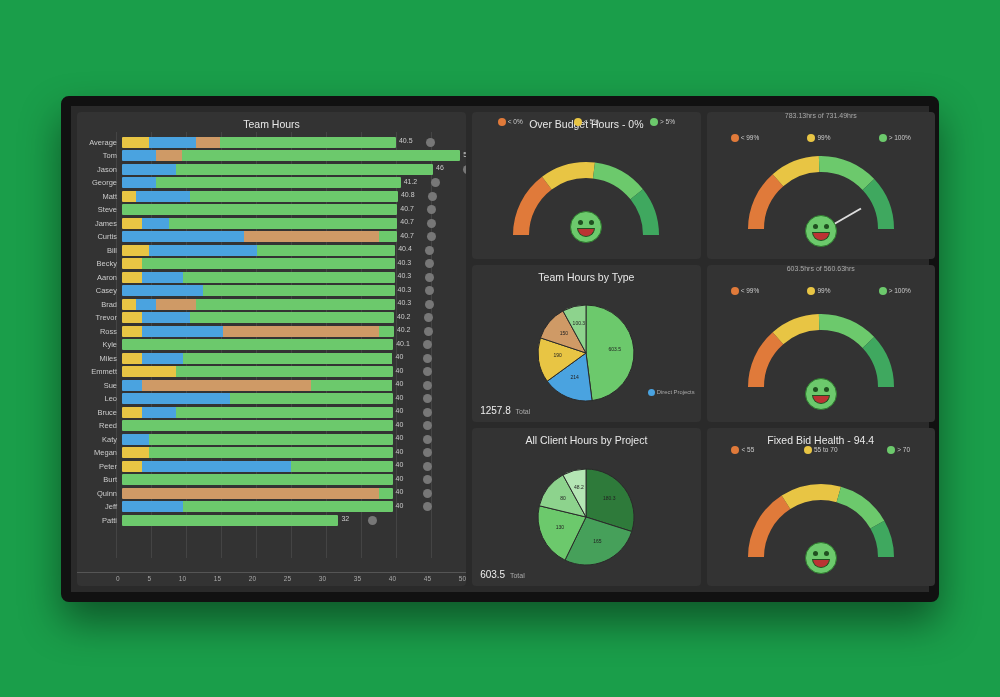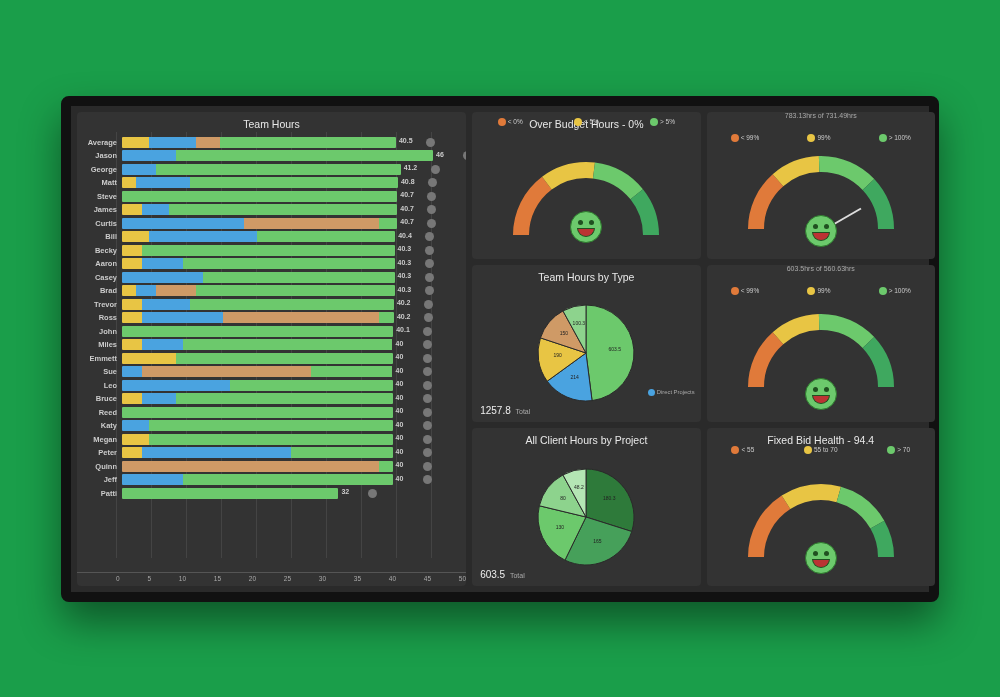--- a/index.html
+++ b/index.html
@@ -53,21 +53,20 @@
     padding-bottom: 4px;
   }
   .bars {
     flex: 1;
     padding: 4px 6px 0 6px;
     display: flex;
     flex-direction: column;
     font-size: 7.5px;
     color: #ccc;
     position: relative;
-    font-weight: bold;
   }
   .row {
     display: flex;
     align-items: center;
     height: 13.5px;
     gap: 3px;
   }
   .row .name {
     width: 36px;
     text-align: right;
@@ -191,20 +190,31 @@
               <div class="seg" style="width: 9.87654%; background: rgb(232, 197, 68);"></div>
               <div class="seg" style="width: 17.284%; background: rgb(74, 163, 224);"></div>
               <div class="seg" style="width: 8.64198%; background: rgb(207, 154, 102);"></div>
               <div class="seg" style="width: 64.1975%; background: rgb(108, 201, 108);"></div>
             </div>
             <div class="val" style="left: calc(81% + 3px); top: 1.5px;">40.5</div>
             <span class="avatar" style="position: absolute; left: calc(81% + 28px); top: 2px;"></span>
           </div>
         </div>
         <div class="row">
+          <div class="name">Tom</div>
+          <div class="trackwrap">
+            <div class="bar" style="width: 100%;">
+              <div class="seg" style="width: 9.92063%; background: rgb(74, 163, 224);"></div>
+              <div class="seg" style="width: 7.93651%; background: rgb(207, 154, 102);"></div>
+              <div class="seg" style="width: 82.1429%; background: rgb(108, 201, 108);"></div>
+            </div>
+            <div class="val" style="left: calc(100% + 3px); top: 1.5px;">50.4</div>
+          </div>
+        </div>
+        <div class="row">
           <div class="name">Jason</div>
           <div class="trackwrap">
             <div class="bar" style="width: 92%;">
               <div class="seg" style="width: 17.3913%; background: rgb(74, 163, 224);"></div>
               <div class="seg" style="width: 82.6087%; background: rgb(108, 201, 108);"></div>
             </div>
             <div class="val" style="left: calc(92% + 3px); top: 1.5px;">46</div>
             <span class="avatar" style="position: absolute; left: calc(92% + 28px); top: 2px;"></span>
           </div>
         </div>
@@ -343,21 +353,21 @@
               <div class="seg" style="width: 7.46269%; background: rgb(232, 197, 68);"></div>
               <div class="seg" style="width: 29.8507%; background: rgb(74, 163, 224);"></div>
               <div class="seg" style="width: 57.2139%; background: rgb(207, 154, 102);"></div>
               <div class="seg" style="width: 5.47264%; background: rgb(108, 201, 108);"></div>
             </div>
             <div class="val" style="left: calc(80.4% + 3px); top: 1.5px;">40.2</div>
             <span class="avatar" style="position: absolute; left: calc(80.4% + 28px); top: 2px;"></span>
           </div>
         </div>
         <div class="row">
-          <div class="name">John</div>
+          <div class="name">Kyle</div>
           <div class="trackwrap">
             <div class="bar" style="width: 80.2%;">
               <div class="seg" style="width: 100%; background: rgb(108, 201, 108);"></div>
             </div>
             <div class="val" style="left: calc(80.2% + 3px); top: 1.5px;">40.1</div>
             <span class="avatar" style="position: absolute; left: calc(80.2% + 28px); top: 2px;"></span>
           </div>
         </div>
         <div class="row">
           <div class="name">Miles</div>
@@ -449,20 +459,30 @@
             <span class="avatar" style="position: absolute; left: calc(80% + 28px); top: 2px;"></span>
           </div>
         </div>
         <div class="row">
           <div class="name">Peter</div>
           <div class="trackwrap">
             <div class="bar" style="width: 80%;">
               <div class="seg" style="width: 7.5%; background: rgb(232, 197, 68);"></div>
               <div class="seg" style="width: 55%; background: rgb(74, 163, 224);"></div>
               <div class="seg" style="width: 37.5%; background: rgb(108, 201, 108);"></div>
+            </div>
+            <div class="val" style="left: calc(80% + 3px); top: 1.5px;">40</div>
+            <span class="avatar" style="position: absolute; left: calc(80% + 28px); top: 2px;"></span>
+          </div>
+        </div>
+        <div class="row">
+          <div class="name">Burt</div>
+          <div class="trackwrap">
+            <div class="bar" style="width: 80%;">
+              <div class="seg" style="width: 100%; background: rgb(108, 201, 108);"></div>
             </div>
             <div class="val" style="left: calc(80% + 3px); top: 1.5px;">40</div>
             <span class="avatar" style="position: absolute; left: calc(80% + 28px); top: 2px;"></span>
           </div>
         </div>
         <div class="row">
           <div class="name">Quinn</div>
           <div class="trackwrap">
             <div class="bar" style="width: 80%;">
               <div class="seg" style="width: 95%; background: rgb(207, 154, 102);"></div>

